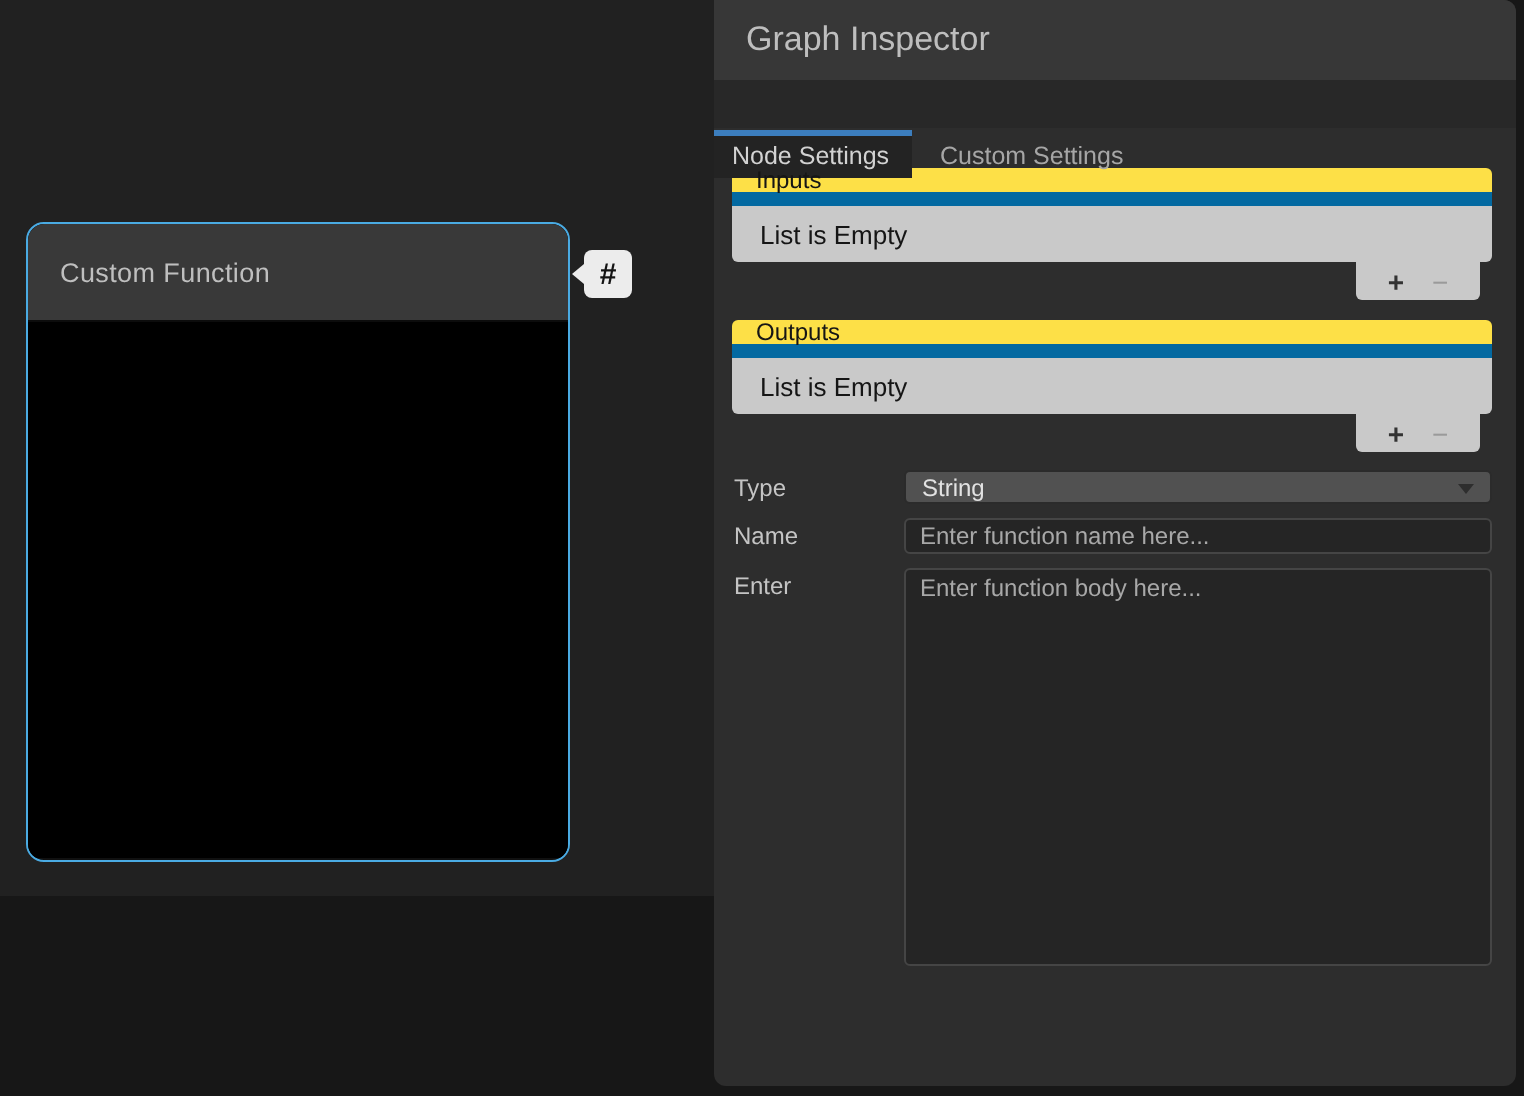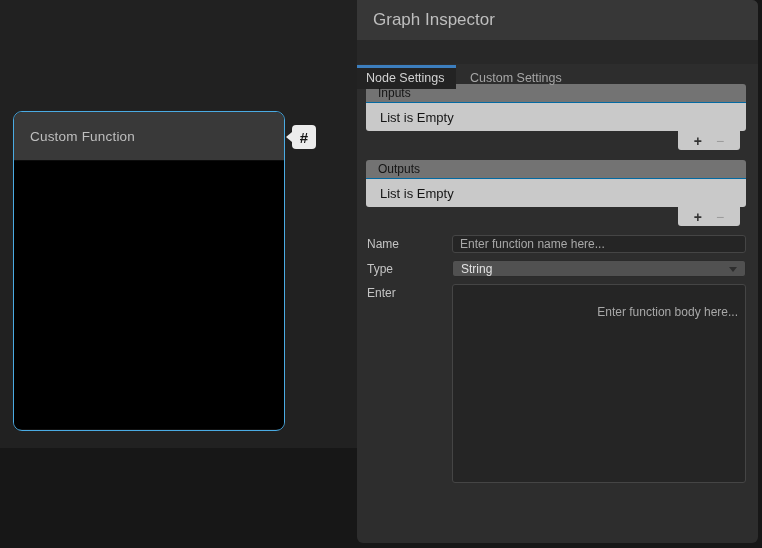--- a/index.html
+++ b/index.html
@@ -71,22 +71,22 @@
   .tab.active { background:#232323; border-top-color:#3C7EBE; color:#D2D2D2; }
 
   .section-title {
     margin:8px 0 0 9px; color:#C8C8C8; font-size:12px; font-weight:bold;
   }
 
   .ulist { margin:0 12px 0 9px; }
   .ulist-inputs { margin-top:20px; }
   .ulist-outputs { margin-top:10px; }
   .ulist-header {
-    height:19px; background:#737373;
-    border-bottom:1px solid #0369a1;
+    height:19px; background:#fde047;
+    border-bottom:7px solid #0369a1;
     border-radius:3px 3px 0 0;
     display:flex; align-items:center; padding-left:12px;
     color:#151515; font-size:12px;
   }
   .ulist-body {
     height:28px; background:#C9C9C9;
     border-radius:0 0 3px 3px;
     display:flex; align-items:center; padding-left:14px;
     color:#151515; font-size:13px;
   }
@@ -120,21 +120,21 @@
   }
 
   .tfield, .tarea {
     flex:1; background:#252525;
     border:1px solid #454545; border-radius:3px;
     color:#A8A8A8; font-size:12px;
     font-family: "Liberation Sans", "DejaVu Sans", sans-serif;
     outline:none;
   }
   .tfield { height:18px; padding:0 7px; }
-  .tarea { height:199px; padding:20px 7px; resize:none;text-align:right; }
+  .tarea { height:199px; padding:2px 7px; resize:none; }
   .tfield::placeholder, .tarea::placeholder { color:#A8A8A8; opacity:1; }
 </style>
 </head>
 <body>
 
 <div class="root">
 
   <div class="canvas">
     <div class="node">
       <div class="node-titlebar">
@@ -188,34 +188,34 @@
       </div>
       <div class="ulist-footerrow">
         <div class="ulist-buttons">
           <span class="lbtn lbtn-add">+</span>
           <span class="lbtn lbtn-remove">−</span>
         </div>
       </div>
     </div>
 
     <div class="fields">
-
-      <div class="frow">
-        <span class="flabel">Name</span>
-        <input class="tfield" type="text" placeholder="Enter function name here..." style="">
-      </div>
 
       <div class="frow">
         <span class="flabel">Type</span>
         <div class="dropdown">
           <span>String</span>
           <span class="dd-arrow"></span>
         </div>
       </div>
 
       <div class="frow">
+        <span class="flabel">Name</span>
+        <input class="tfield" type="text" placeholder="Enter function name here..." style="">
+      </div>
+
+      <div class="frow">
         <span class="flabel">Enter</span>
         <textarea class="tarea" placeholder="Enter function body here..." style=""></textarea>
       </div>
 
     </div>
   </div>
 </div>
 
 </body></html>

